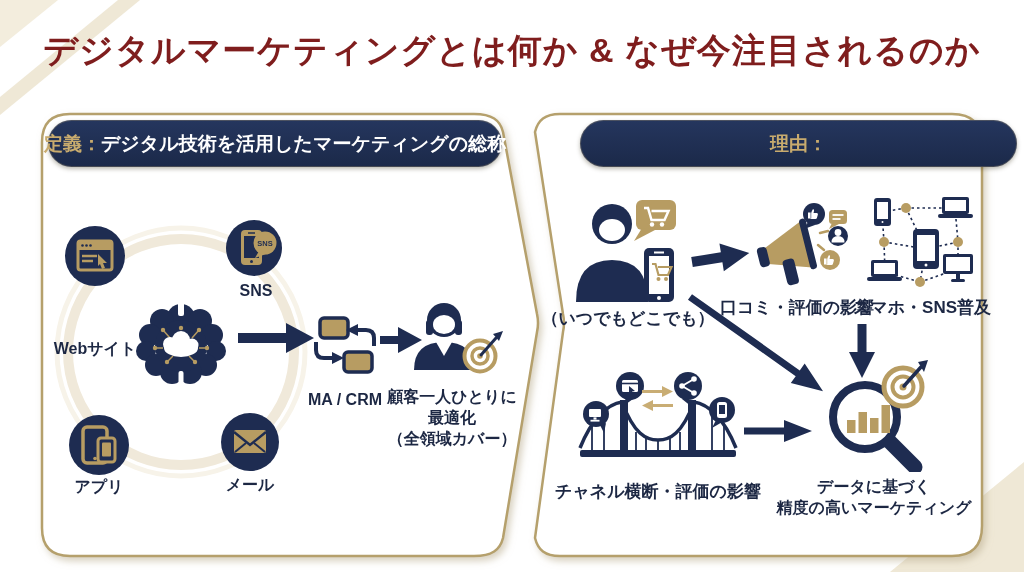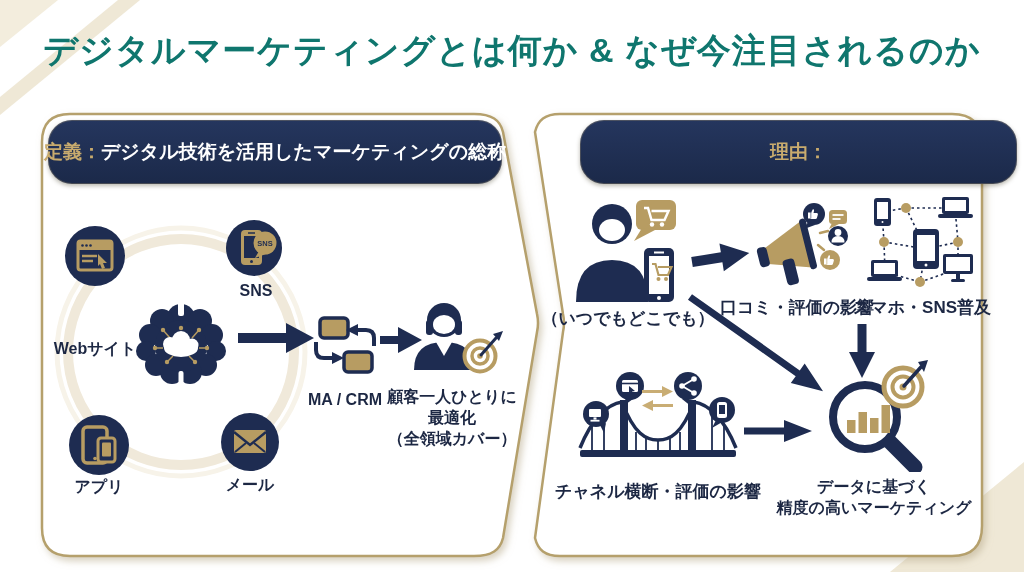--- a/index.html
+++ b/index.html
@@ -1,22 +1,22 @@
 <!DOCTYPE html>
 <html><head>
 <meta charset="utf-8">
 <style>
   html,body{margin:0;padding:0;background:#fff;}
   .stage{position:relative;width:1024px;height:572px;background:#fff;overflow:hidden;
          font-family:"Liberation Sans","DejaVu Sans",sans-serif;}
   .bg{position:absolute;left:0;top:0;z-index:0;}
   .layer{position:absolute;left:0;top:0;width:1024px;height:572px;z-index:1;}
   .title{position:absolute;left:0;top:28px;width:1024px;text-align:center;
-         font-size:34px;font-weight:800;color:#0f766e;letter-spacing:1px;}
-  .pill{position:absolute;height:64px;border-radius:24px;
+         font-size:34px;font-weight:800;color:#7f1d1d;letter-spacing:1px;}
+  .pill{position:absolute;height:47px;border-radius:24px;
         background:linear-gradient(#25365e,#1b2949);
         box-shadow:0 2px 4px rgba(60,55,30,.35), inset 0 0 0 1px rgba(200,171,110,.25);
         display:flex;align-items:center;justify-content:center;
         font-size:19px;font-weight:bold;white-space:nowrap;}
   .pill .tag{color:#c8ab6e;}
   .pill .head{color:#ffffff;}
   .lbl{position:absolute;font-weight:bold;color:#1c2743;font-size:16px;
        text-align:center;line-height:1.3;}
   .lbl.big{font-size:17px;}
   .lbl div{white-space:nowrap;}

